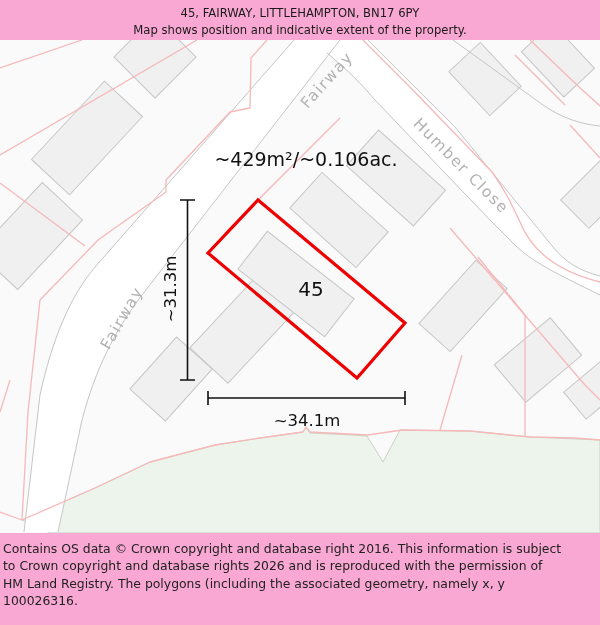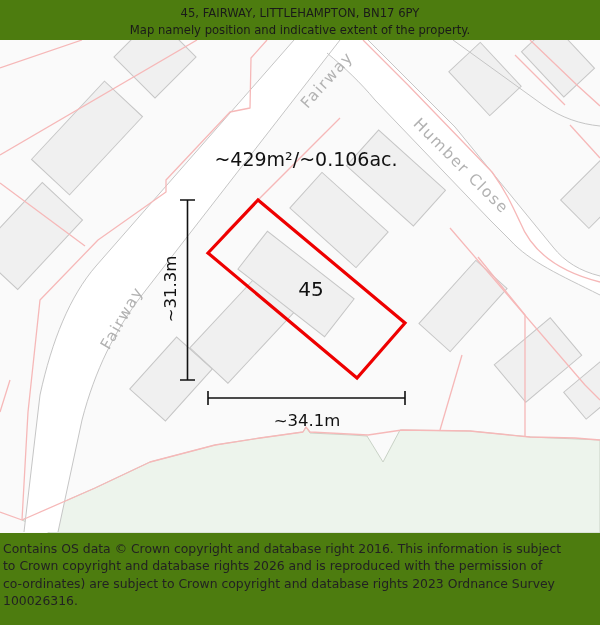--- a/index.html
+++ b/index.html
@@ -1,16 +1,16 @@
 <!DOCTYPE html>
 <html><head>
 <meta charset="utf-8">
 <style>
   html,body{margin:0;padding:0;background:#fff;}
-  #page{position:relative;width:600px;height:625px;background:#4d7c0f;overflow:hidden;
+  #page{position:relative;width:600px;height:625px;background:#f9a8d4;overflow:hidden;
         font-family:"DejaVu Sans","Liberation Sans",sans-serif;}
   #title{position:absolute;top:5px;left:0;width:600px;text-align:center;
          font-size:11.6px;line-height:17px;color:#1a1a1a;}
   #footer{position:absolute;top:540px;left:3px;width:594px;
           font-size:12.4px;line-height:17.4px;color:#222222;text-align:left;}
   #mapsvg{position:absolute;top:0;left:0;}
   .bld{fill:#f0f0f0;stroke:#c6c6c6;stroke-width:1;}
   .pk{stroke:#f6b8b8;stroke-width:1.3;fill:none;stroke-linejoin:round;}
   .re{stroke:#c5c5c5;stroke-width:1;fill:none;}
   .rf{fill:#ffffff;stroke:none;}
@@ -21,21 +21,21 @@
   .roadtxt{font-size:15.5px;fill:#b2b2b2;letter-spacing:1.5px;}
   text{font-family:"DejaVu Sans","Liberation Sans",sans-serif;}
 </style>
 </head>
 <body>
 
 <div id="page">
 
   <div id="title">
     <div>45, FAIRWAY, LITTLEHAMPTON, BN17 6PY</div>
-    <div>Map namely position and indicative extent of the property.</div>
+    <div>Map shows position and indicative extent of the property.</div>
   </div>
 
   <svg id="mapsvg" width="600" height="625" viewBox="0 0 600 625" xmlns="http://www.w3.org/2000/svg">
     <defs>
       <clipPath id="mapclip">
           <rect x="0" y="40" width="600" height="493"></rect>
         </clipPath>
     </defs>
     <g clip-path="url(#mapclip)">
 
@@ -147,17 +147,17 @@
       </g>
 
       <text class="maptxt" x="306" y="159" text-anchor="middle" dominant-baseline="central">~429m²/~0.106ac.</text>
       <text class="plottxt" x="311" y="289" text-anchor="middle" dominant-baseline="central">45</text>
     </g>
   </svg>
 
   <div id="footer">
     <div>Contains OS data © Crown copyright and database right 2016. This information is subject</div>
     <div>to Crown copyright and database rights 2026 and is reproduced with the permission of</div>
-    <div>co-ordinates) are subject to Crown copyright and database rights 2023 Ordnance Survey</div>
+    <div>HM Land Registry. The polygons (including the associated geometry, namely x, y</div>
     <div>100026316.</div>
   </div>
 
 </div>
 
 </body></html>

